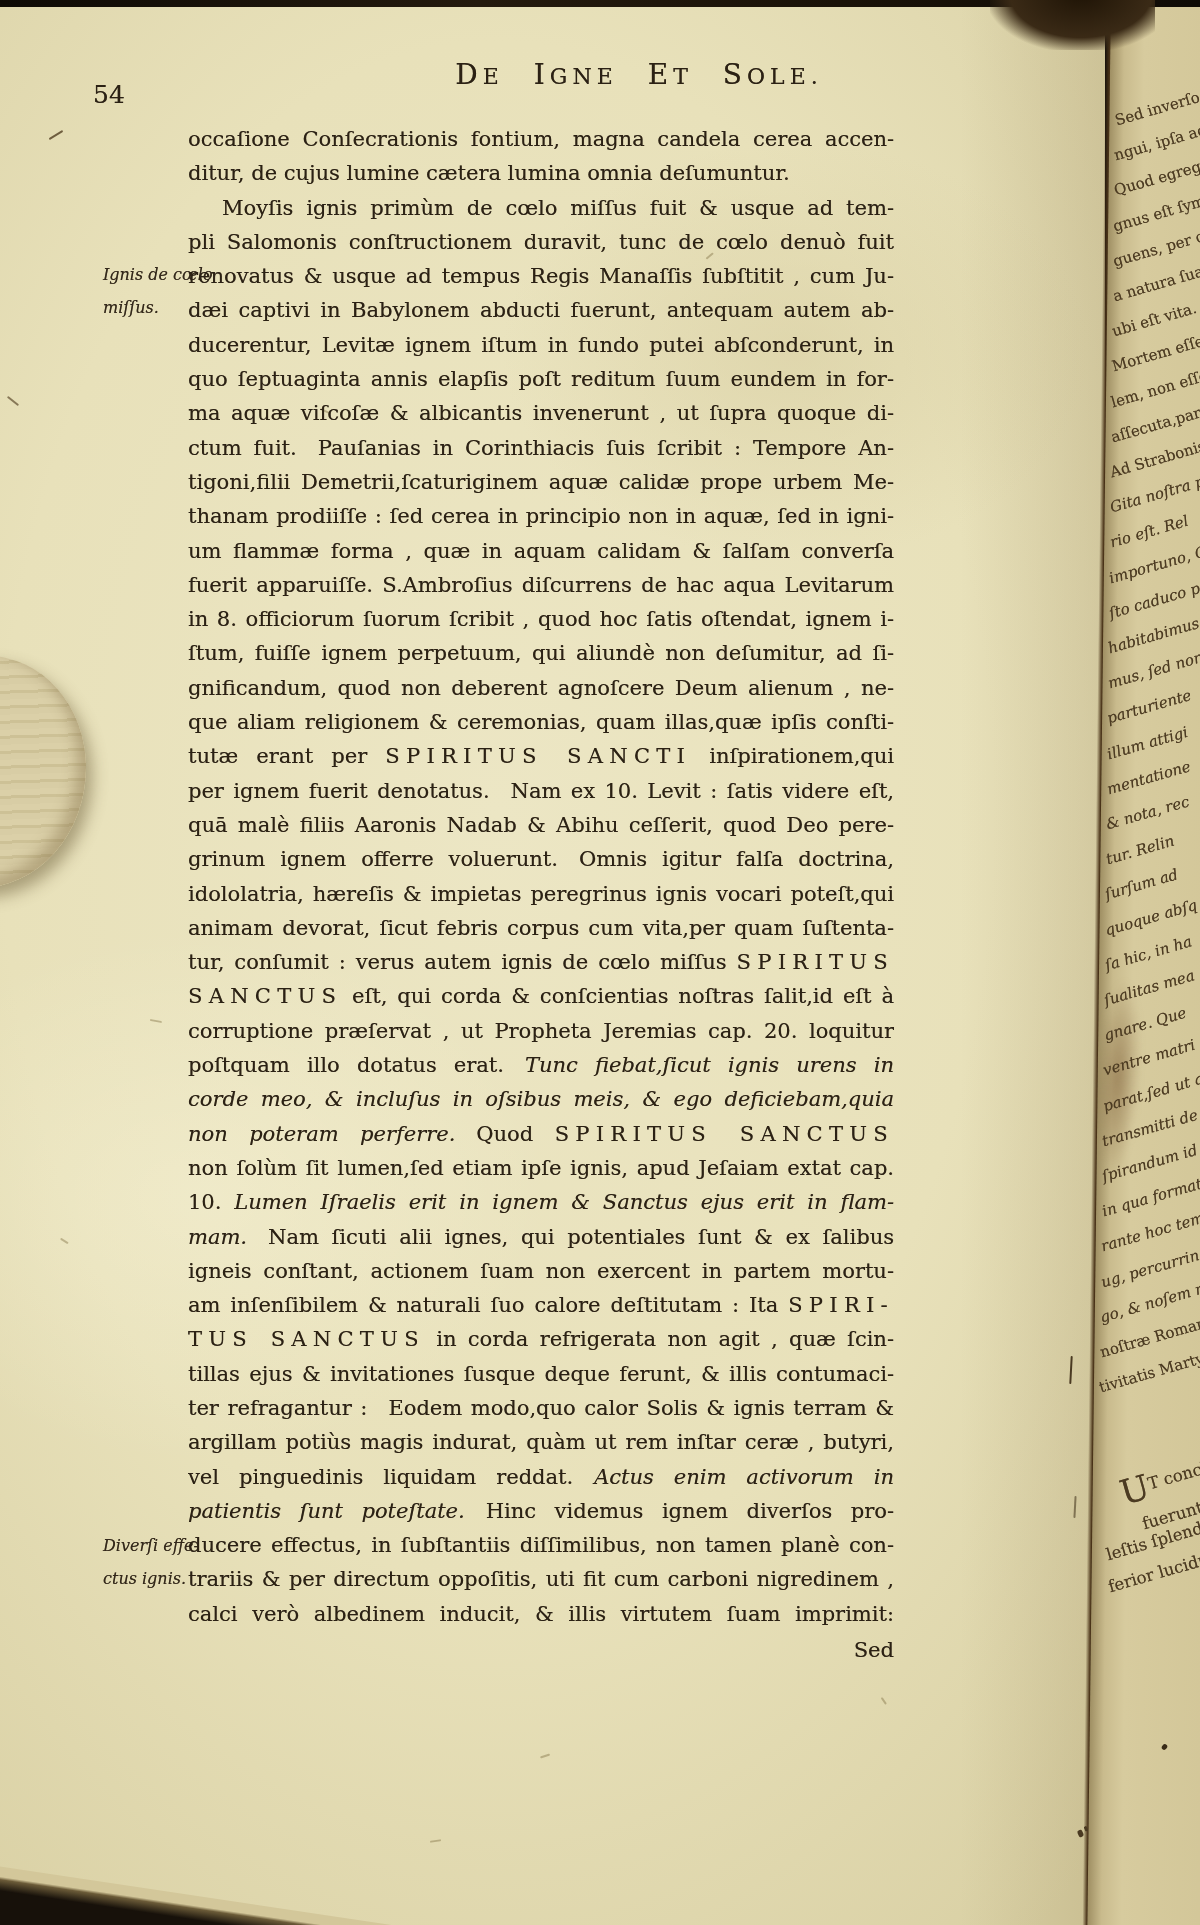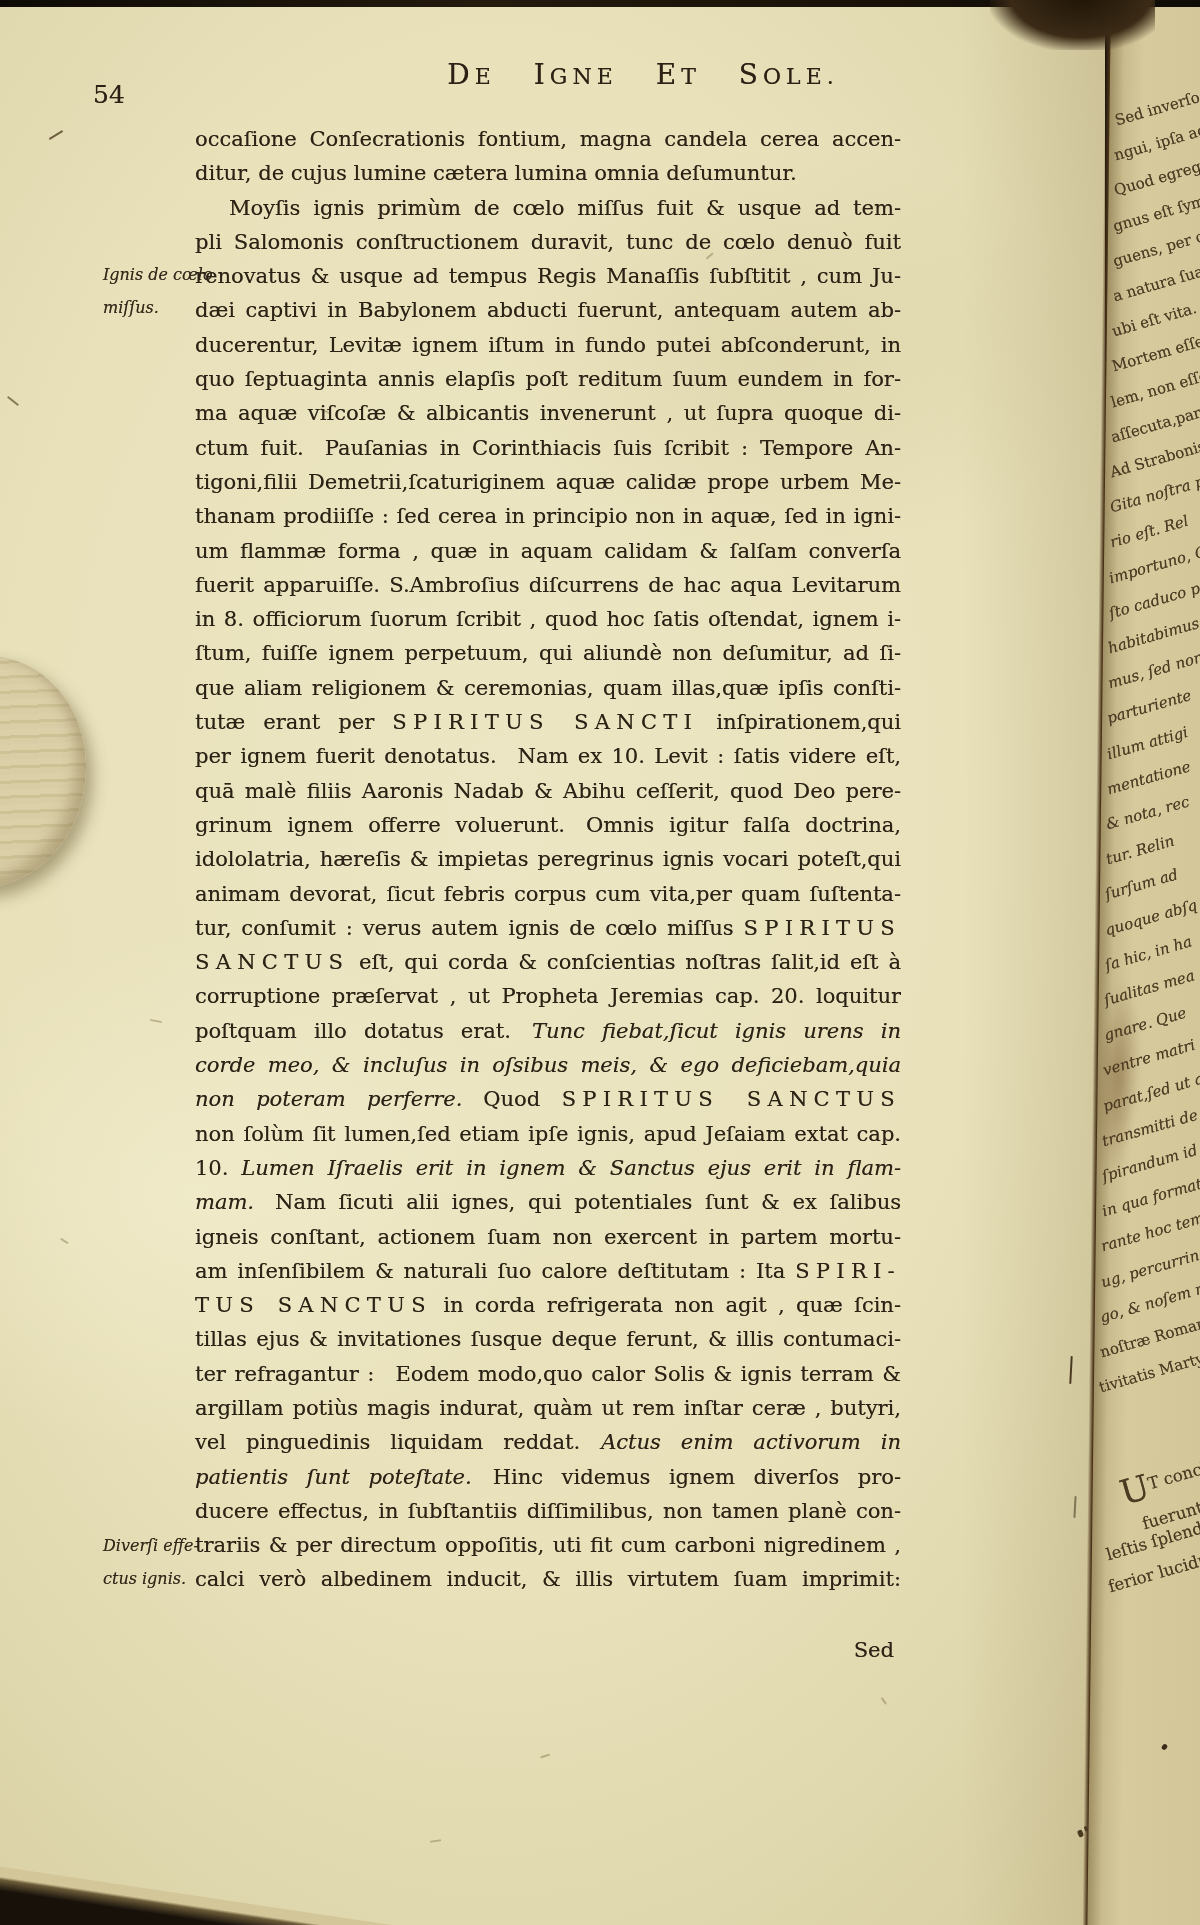--- a/index.html
+++ b/index.html
@@ -70,25 +70,25 @@
   .page-num{
     position:absolute;left:93px;top:64px;font-size:25px;color:var(--ink,#2b2114);
     text-shadow:0 0 .5px rgba(43,33,20,.6);
     margin-top:16px;
   }
   .running-title{
     position:absolute;left:188px;top:58px;width:902px;text-align:center;
     font-size:22px;letter-spacing:5px;word-spacing:18px;color:var(--ink,#2b2114);
     text-shadow:0 0 .5px rgba(43,33,20,.6);
   }
-  .running-title .tw{display:inline-block;margin-left:8px;}
+  .running-title .tw{display:inline-block;}
   .running-title .tw::first-letter{font-size:28px;}
   
   .body-lines{
-    position:absolute;left:195px;top:122px;width:706px;
+    position:absolute;left:188px;top:122px;width:706px;
     font-size:21px;line-height:34.3px;color:var(--ink,#2b2114);
     text-shadow:.2px .2px .5px rgba(43,33,20,.55);
   }
   .line{height:34.3px;overflow:hidden;text-align:justify;text-align-last:justify;}
   .line.end{text-align-last:left;}
   .line.ind{text-indent:34px;}
   .line .it{font-style:italic;}
   .line .caps{letter-spacing:.30em;}
   .catchword{
     position:absolute;left:188px;top:1638px;width:706px;text-align:right;
@@ -204,20 +204,21 @@
     <div class="line"><span>ducerentur, Levitæ ignem iſtum in fundo putei abſconderunt, in</span></div>
     <div class="line"><span>quo ſeptuaginta annis elapſis poſt reditum ſuum eundem in for-</span></div>
     <div class="line"><span>ma aquæ viſcoſæ &amp; albicantis invenerunt , ut ſupra quoque di-</span></div>
     <div class="line"><span>ctum fuit. Pauſanias in Corinthiacis ſuis ſcribit : Tempore An-</span></div>
     <div class="line"><span>tigoni,filii Demetrii,ſcaturiginem aquæ calidæ prope urbem Me-</span></div>
     <div class="line"><span>thanam prodiiſſe : ſed cerea in principio non in aquæ, ſed in igni-</span></div>
     <div class="line"><span>um flammæ forma , quæ in aquam calidam &amp; ſalſam converſa</span></div>
     <div class="line"><span>fuerit apparuiſſe. S.Ambroſius diſcurrens de hac aqua Levitarum</span></div>
     <div class="line"><span>in 8. officiorum ſuorum ſcribit , quod hoc ſatis oſtendat, ignem i-</span></div>
     <div class="line"><span>ſtum, fuiſſe ignem perpetuum, qui aliundè non deſumitur, ad ſi-</span></div>
+    <div class="line"><span>gnificandum, quod non deberent agnoſcere Deum alienum , ne-</span></div>
     <div class="line"><span>que aliam religionem &amp; ceremonias, quam illas,quæ ipſis conſti-</span></div>
     <div class="line"><span>tutæ erant per </span><span class="caps">SPIRITUS SANCTI</span><span> inſpirationem,qui</span></div>
     <div class="line"><span>per ignem fuerit denotatus. Nam ex 10. Levit : ſatis videre eſt,</span></div>
     <div class="line"><span>quā malè filiis Aaronis Nadab &amp; Abihu ceſſerit, quod Deo pere-</span></div>
     <div class="line"><span>grinum ignem offerre voluerunt. Omnis igitur falſa doctrina,</span></div>
     <div class="line"><span>idololatria, hæreſis &amp; impietas peregrinus ignis vocari poteſt,qui</span></div>
     <div class="line"><span>animam devorat, ſicut febris corpus cum vita,per quam ſuſtenta-</span></div>
     <div class="line"><span>tur, conſumit : verus autem ignis de cœlo miſſus </span><span class="caps">SPIRITUS</span></div>
     <div class="line"><span class="caps">SANCTUS</span><span> eſt, qui corda &amp; conſcientias noſtras ſalit,id eſt à</span></div>
     <div class="line"><span>corruptione præſervat , ut Propheta Jeremias cap. 20. loquitur</span></div>

